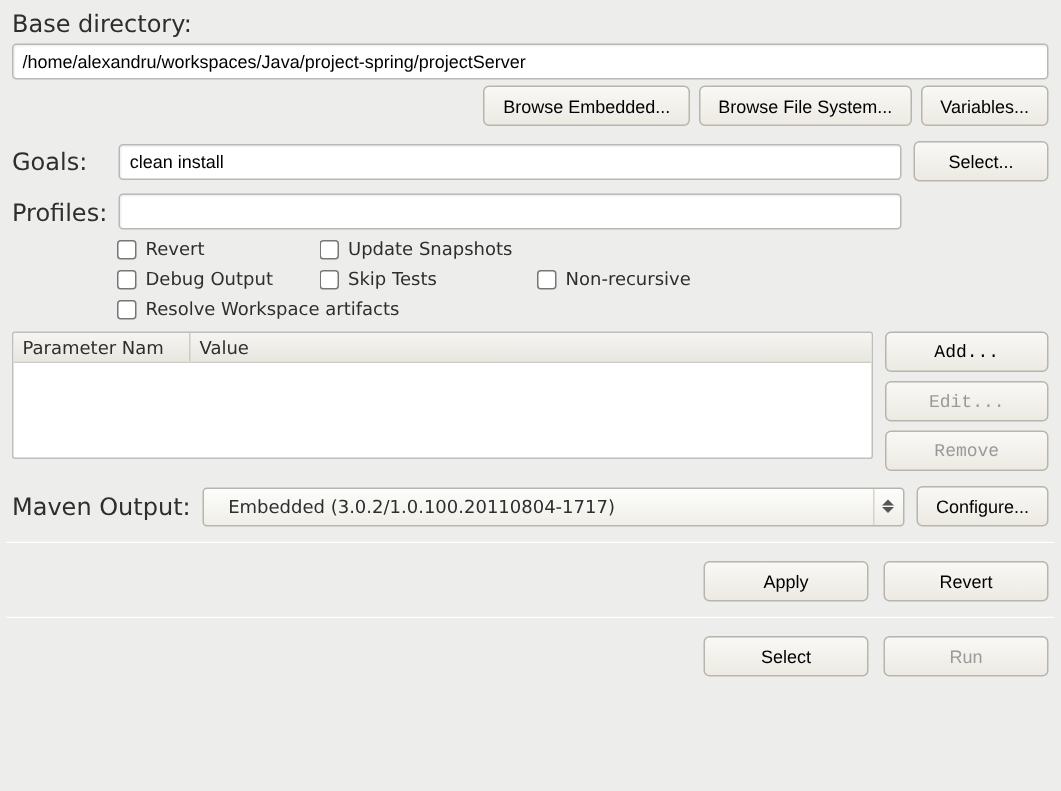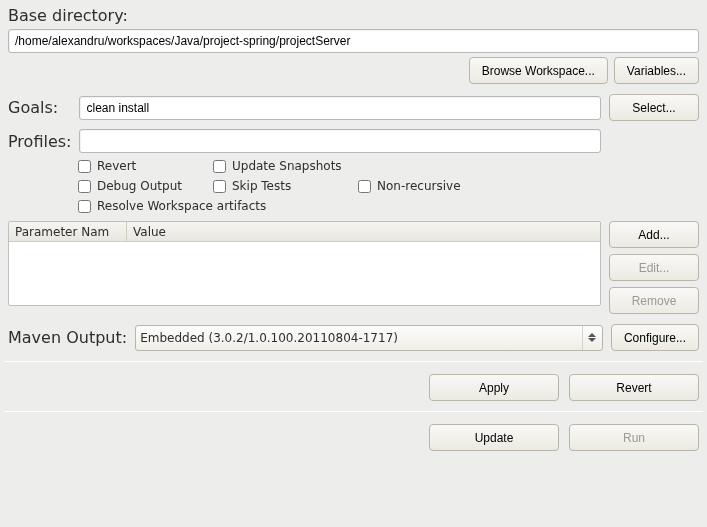--- a/index.html
+++ b/index.html
@@ -108,36 +108,36 @@
   white-space: nowrap;
   overflow: hidden;
 }
 .thead .col:last-child { border-right: none; flex:1; }
 .col-name { width: 118px; }
 .side-btns {
   display: flex;
   flex-direction: column;
   gap: 6px;
 }
-.side-btns .btn { width: 90px; }
+.side-btns .btn { width: 109px; font-family: Liberation Mono, monospace; }
 .runtime-row {
   display: flex;
   align-items: center;
   gap: 8px;
   margin-bottom: 8px;
 }
 .combo {
   flex: 1;
   height: 26px;
   border: 1px solid #b8b5ab;
   border-radius: 3px;
   background: linear-gradient(#fdfdfc, #efeee8);
   display: flex;
   align-items: center;
-  padding: 0 4px 0 4px;
+  padding: 0 4px 0 16px;
   font-size: 12px;
 }
 .combo-text { flex: 1; }
 .spinner {
   width: 16px;
   display: flex;
   flex-direction: column;
   gap: 1px;
   align-items: center;
   border-left: 1px solid #d6d3c9;
@@ -157,32 +157,33 @@
   background: #d9d7d0;
   border-bottom: 1px solid #fff;
   margin: 10px -4px 12px -4px;
 }
 .footer-row {
   display: flex;
   justify-content: flex-end;
   gap: 10px;
   margin-bottom: 6px;
 }
-.footer-row .btn { width: 130px; }
+.footer-row .btn { width: 110px; }
 </style>
 </head>
 <body>
 <div class="dialog">
 
   <div class="label">Base directory:</div>
   <div style="height:4px"></div>
   <input class="text-input" type="text" style="width: 100%;" value="/home/alexandru/workspaces/Java/project-spring/projectServer">
 
   <div class="btn-right-row">
-    <button class="btn">Browse Workspace...</button>
+    <button class="btn">Browse Embedded...</button>
+    <button class="btn">Browse File System...</button>
     <button class="btn">Variables...</button>
   </div>
 
   <div class="form-grid">
     <div class="label">Goals:</div>
     <input class="text-input" type="text" value="clean install" style="">
     <button class="btn" style="width:90px">Select...</button>
 
     <div class="label">Profiles:</div>
     <input class="text-input" type="text" value="" style="">
@@ -251,17 +252,17 @@
   <div class="sep"></div>
 
   <div class="footer-row">
     <button class="btn">Apply</button>
     <button class="btn">Revert</button>
   </div>
 
   <div class="sep"></div>
 
   <div class="footer-row">
-    <button class="btn">Update</button>
+    <button class="btn">Select</button>
     <button class="btn" disabled="">Run</button>
   </div>
 
 </div>
 
 </body></html>

